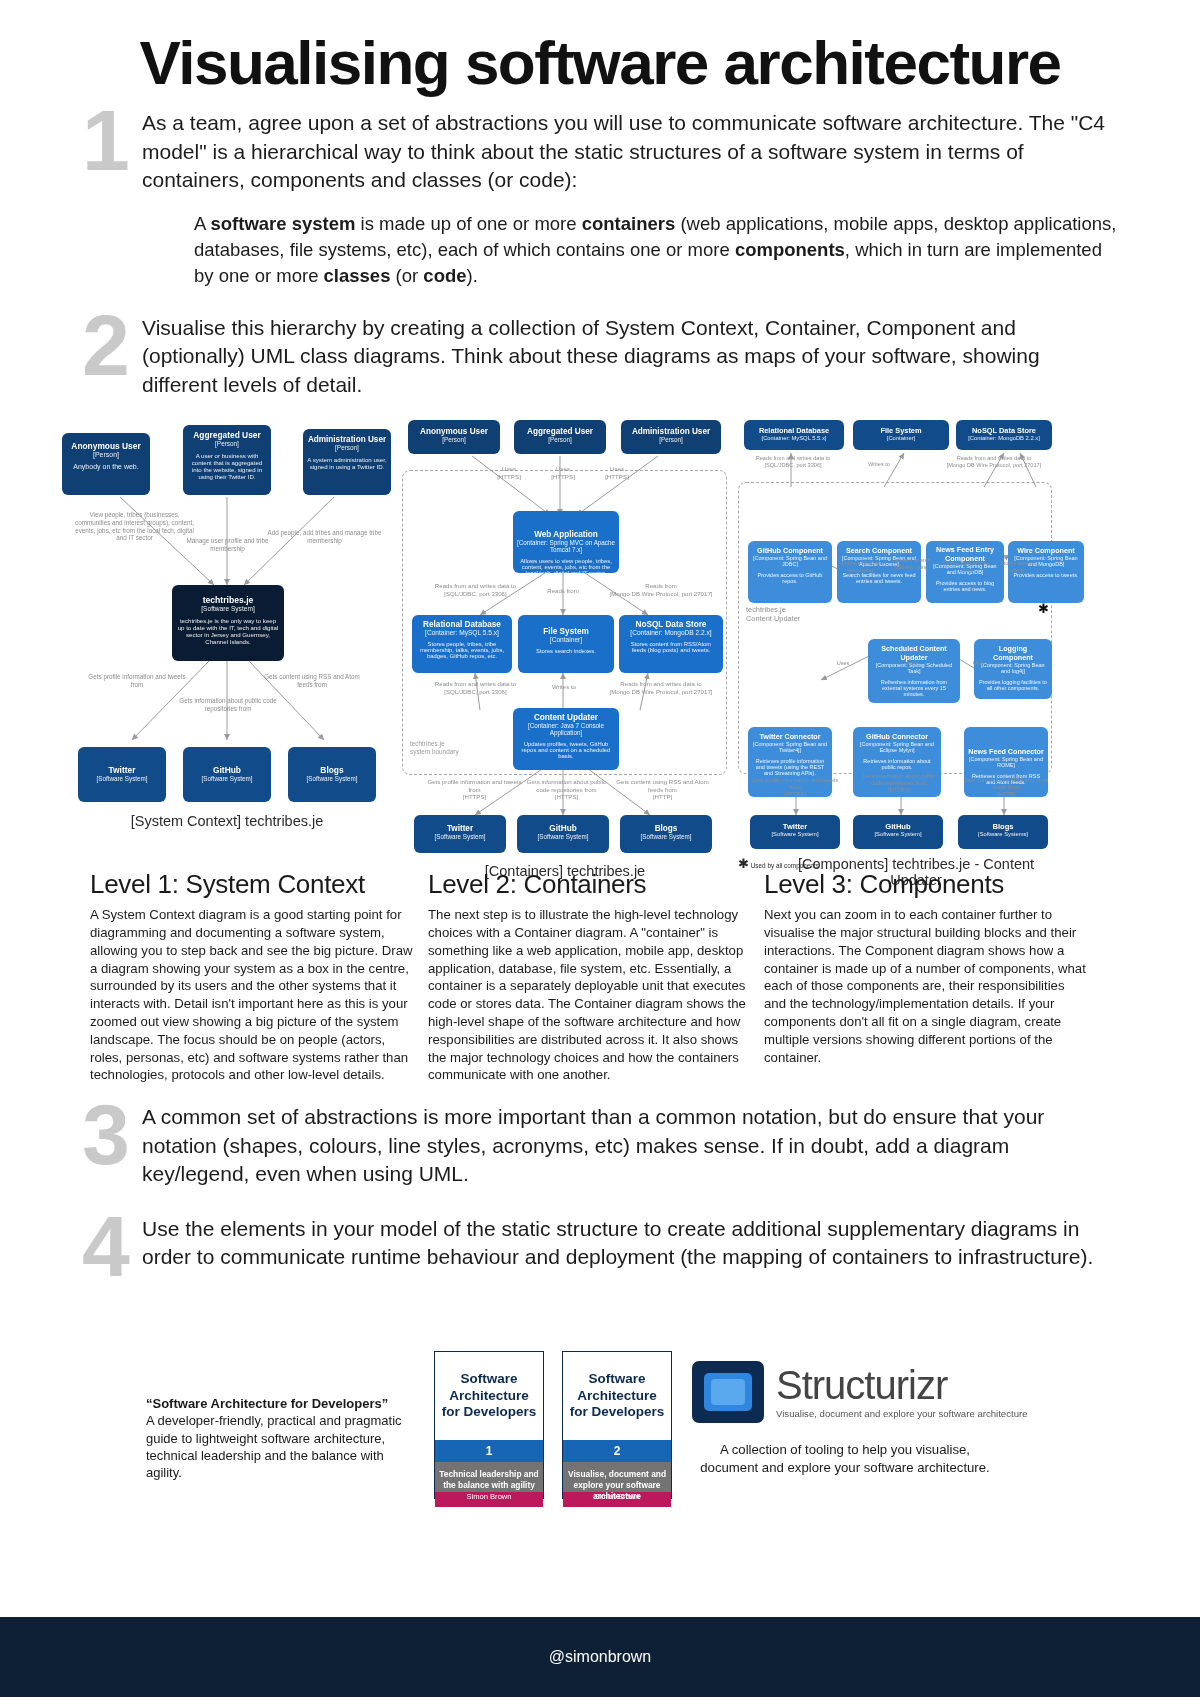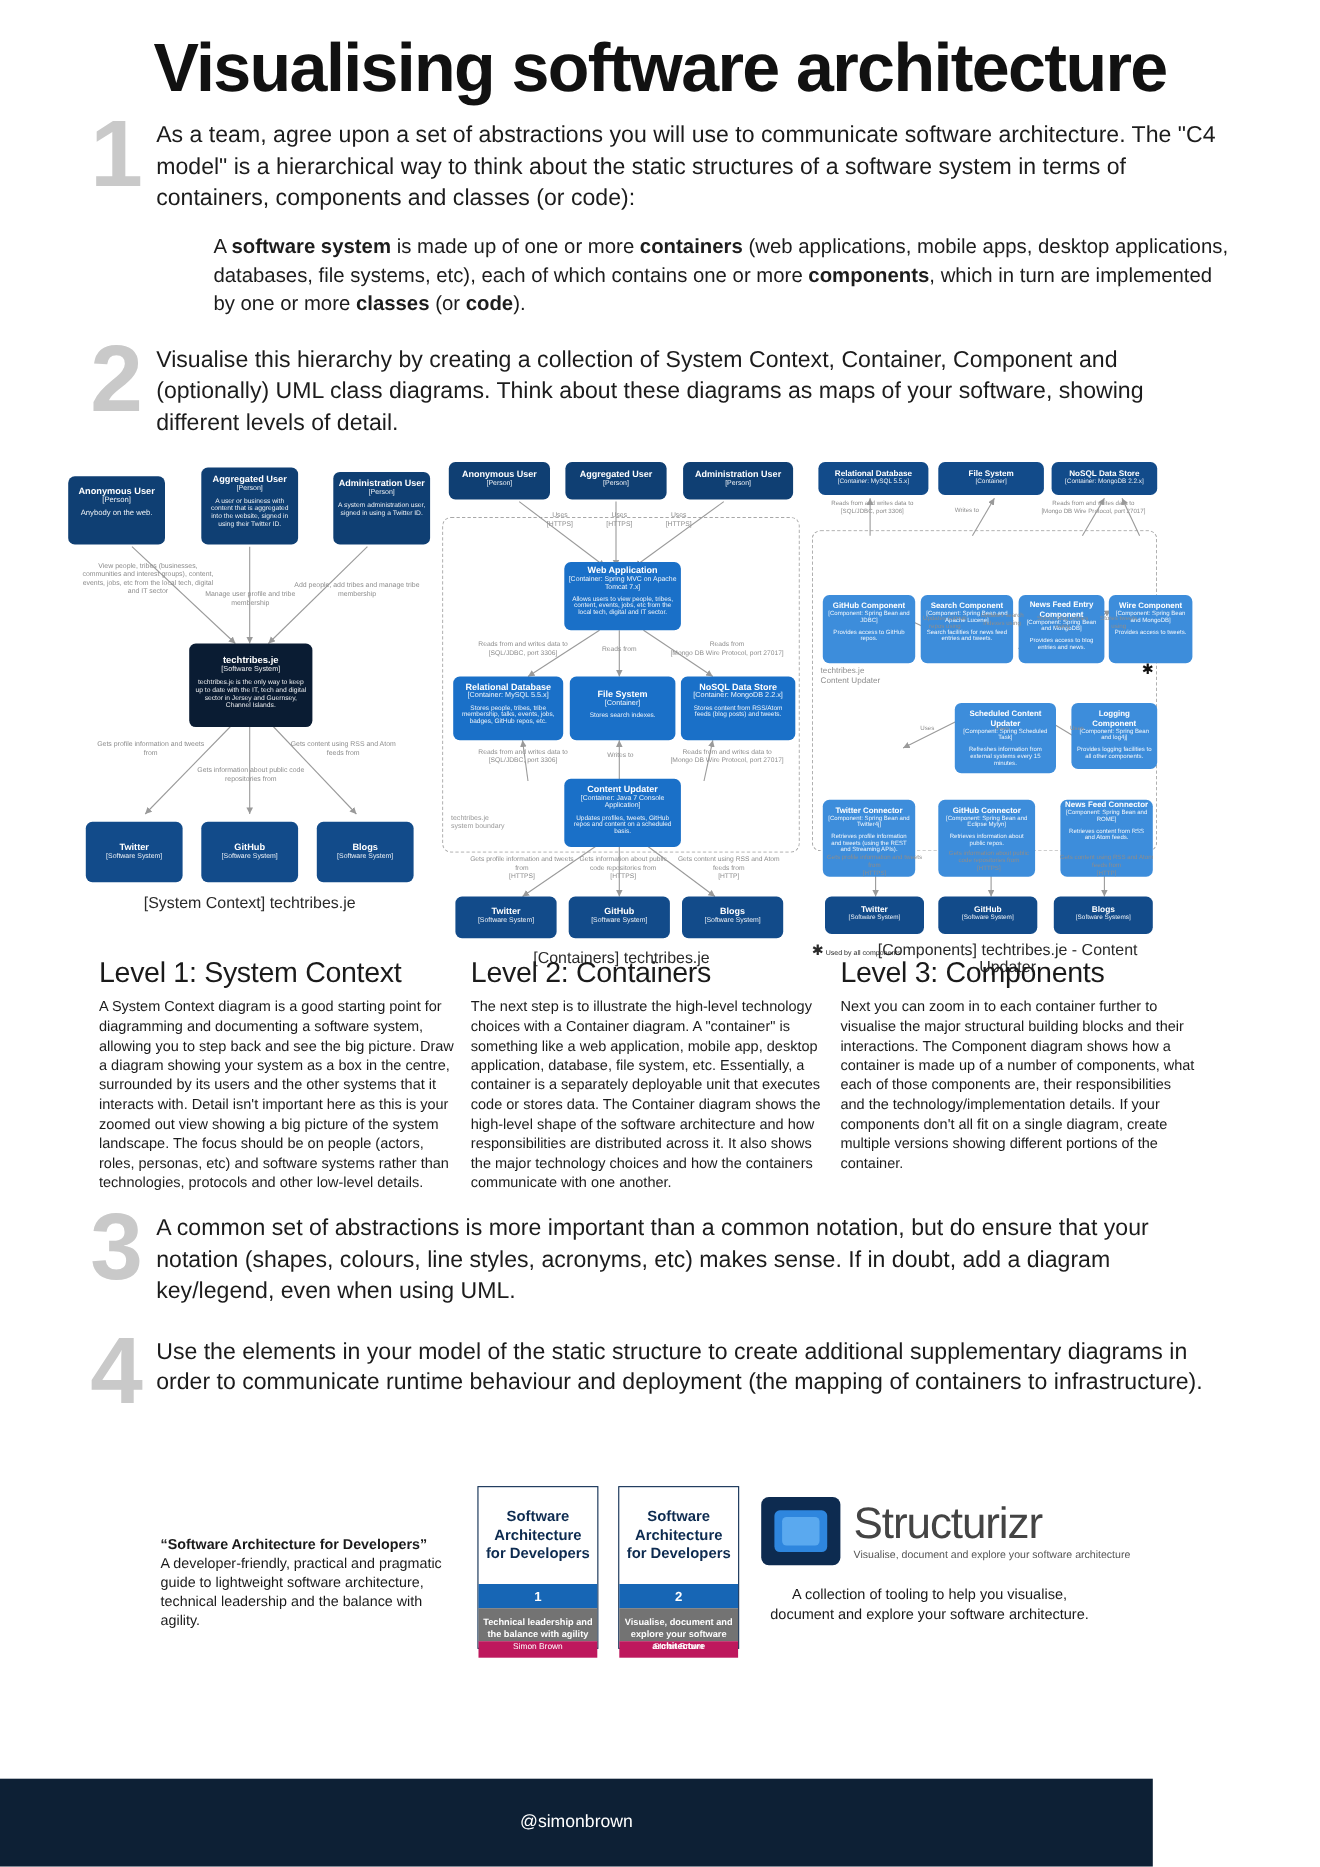--- a/index.html
+++ b/index.html
@@ -85,21 +85,21 @@
   .logo { position:absolute; left:692px; top:16px; display:flex; align-items:center; }
   .logo-mark { width:72px; height:62px; background:#0d2b50; border-radius:7px; position:relative; }
   .logo-mark .inner { position:absolute; left:12px; top:12px; width:48px; height:38px; background:#2e86de; border-radius:5px; }
   .logo-mark .inner2 { position:absolute; left:19px; top:18px; width:34px; height:26px; background:#5aa9ef; border-radius:4px; }
   .logo-word { margin-left:12px; }
   .logo-word .w { font-size:40px; color:#444444; letter-spacing:-1px; line-height:1; }
   .logo-word .tag { font-size:9.6px; color:#555555; margin-top:3px; }
   .tool-note { position:absolute; left:700px; top:96px; width:290px; text-align:center; font-size:13.2px; line-height:1.35; }
 
   
-  .bottombar { position:absolute; left:0; bottom:0; width:1048px; height:80px; background:#0d2035;
+  .bottombar { position:absolute; left:0; bottom:0; width:1200px; height:80px; background:#0d2035;
                display:flex; align-items:center; justify-content:center; color:#ffffff; font-size:16px; }
 
   .star { font-size:13px; }
 </style>
 </head>
 <body>
 
 <div class="page">
 
   <div class="title">Visualising software architecture</div>
@@ -233,21 +233,21 @@
           </g>
         </svg>
 
         <div class="lbl" style="left:88px;top:50px;width:42px;font-size:6.2px;white-space:pre-line;">Uses
 [HTTPS]</div>
         <div class="lbl" style="left:142px;top:50px;width:42px;font-size:6.2px;white-space:pre-line;">Uses
 [HTTPS]</div>
         <div class="lbl" style="left:196px;top:50px;width:42px;font-size:6.2px;white-space:pre-line;">Uses
 [HTTPS]</div>
 
-        <div class="c4 container" style="left:113px;top:96px;width:106px;height:62px;font-size:5.9px;padding-top:3px;">
+        <div class="c4 container" style="left:113px;top:96px;width:106px;height:62px;font-size:5.9px;padding-top:19px;">
           <span class="nm" style="font-size:8.2px;">Web Application</span>
           <span class="ty" style="font-size:6.3px;">[Container: Spring MVC on Apache Tomcat 7.x]</span>
           <span class="ds">Allows users to view people, tribes, content, events, jobs, etc from the local tech, digital and IT sector.</span>
         </div>
 
         <div class="lbl" style="left:18px;top:167px;width:115px;font-size:6.1px;white-space:pre-line;">Reads from and writes data to
 [SQL/JDBC, port 3306]</div>
         <div class="lbl" style="left:134px;top:172px;width:58px;font-size:6.1px;">Reads from</div>
         <div class="lbl" style="left:196px;top:167px;width:130px;font-size:6.1px;white-space:pre-line;">Reads from
 [Mongo DB Wire Protocol, port 27017]</div>
@@ -400,21 +400,21 @@
         <div class="c4 component" style="left:12px;top:264px;width:84px;height:70px;font-size:5.5px;padding-top:5px;">
           <span class="nm" style="font-size:7.2px;">Twitter Connector</span>
           <span class="ty">[Component: Spring Bean and Twitter4j]</span>
           <span class="ds">Retrieves profile information and tweets (using the REST and Streaming APIs).</span>
         </div>
         <div class="c4 component" style="left:117px;top:264px;width:88px;height:70px;font-size:5.5px;padding-top:5px;">
           <span class="nm" style="font-size:7.2px;">GitHub Connector</span>
           <span class="ty">[Component: Spring Bean and Eclipse Mylyn]</span>
           <span class="ds">Retrieves information about public repos.</span>
         </div>
-        <div class="c4 component" style="left:228px;top:264px;width:84px;height:70px;font-size:5.5px;padding-top:0;">
+        <div class="c4 component" style="left:228px;top:264px;width:84px;height:70px;font-size:5.5px;padding-top:20px;">
           <span class="nm" style="font-size:7.2px;">News Feed Connector</span>
           <span class="ty">[Component: Spring Bean and ROME]</span>
           <span class="ds">Retrieves content from RSS and Atom feeds.</span>
         </div>
 
         <div class="lbl" style="left:10px;top:362px;width:98px;font-size:5.6px;white-space:pre-line;">Gets profile information and tweets from
 [HTTPS]</div>
         <div class="lbl" style="left:122px;top:358px;width:82px;font-size:5.6px;white-space:pre-line;">Gets information about public code repositories from
 [HTTPS]</div>
         <div class="lbl" style="left:222px;top:362px;width:96px;font-size:5.6px;white-space:pre-line;">Gets content using RSS and Atom feeds from

